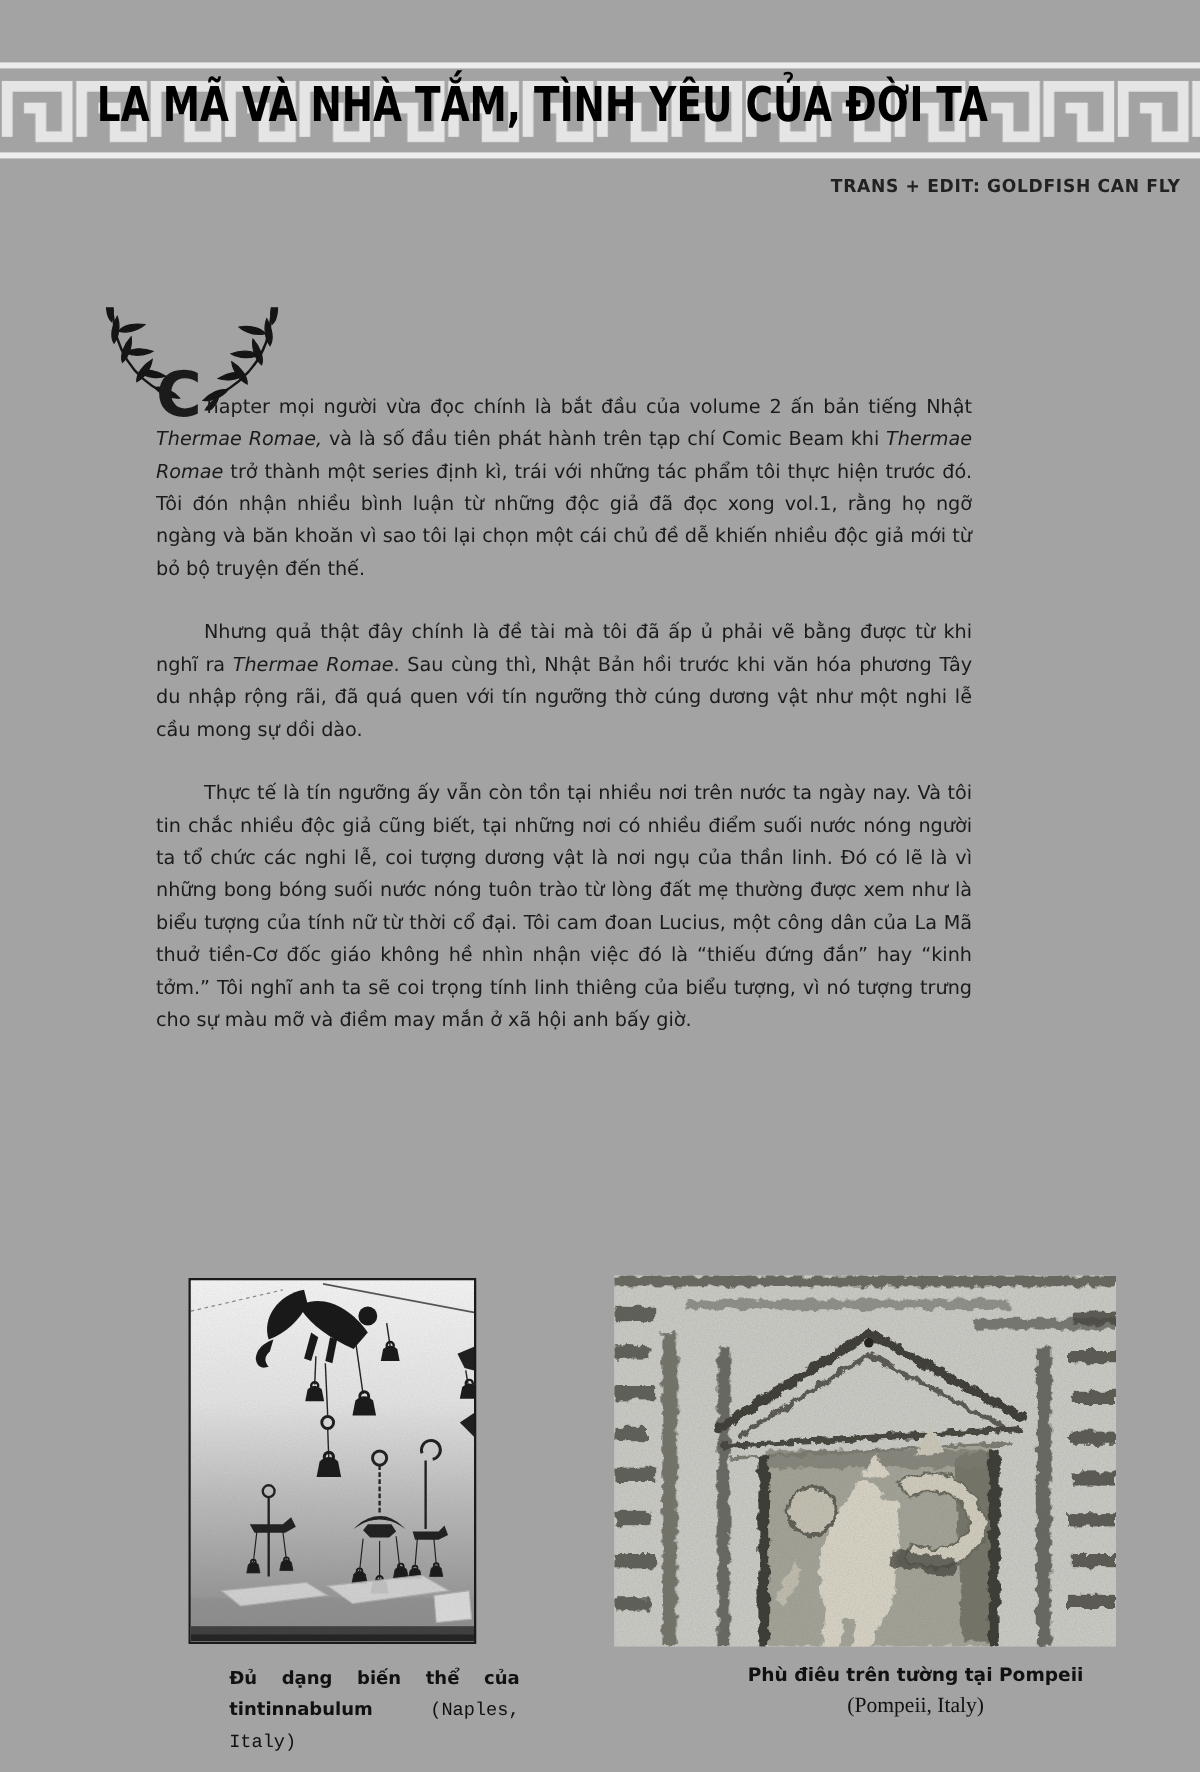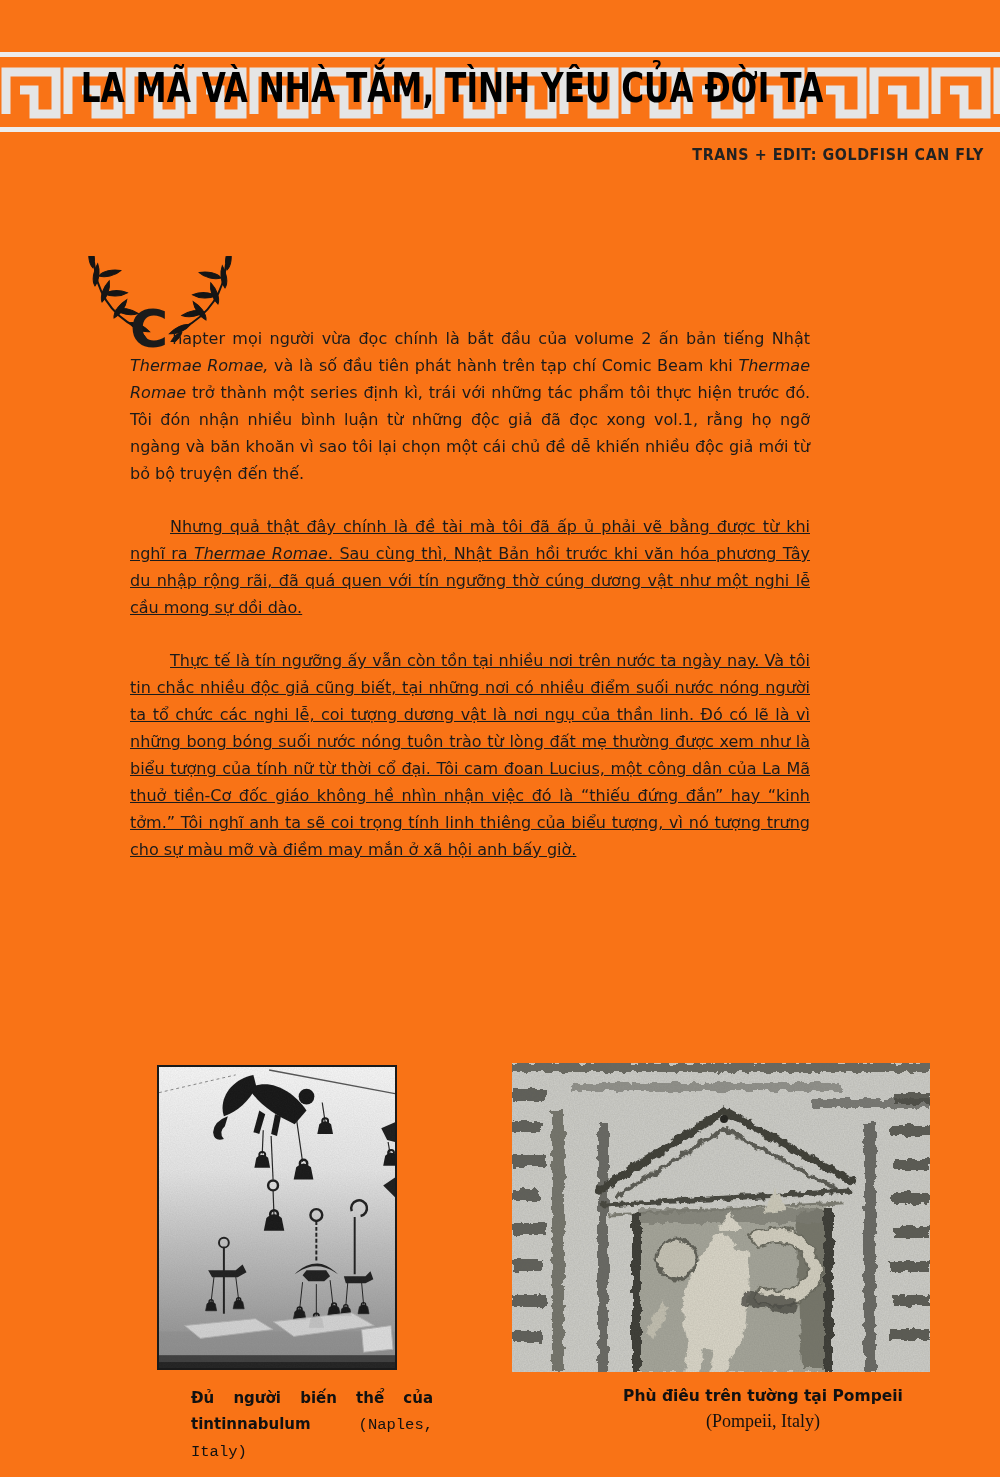--- a/index.html
+++ b/index.html
@@ -1,36 +1,36 @@
 <!DOCTYPE html>
 <html><head>
 <meta charset="utf-8">
 <style>
   html,body{margin:0;padding:0;background:#ffffff;}
-  .page{position:relative;width:1000px;height:1477px;background:#f97316;overflow:hidden;
+  .page{position:relative;width:1000px;height:1477px;background:#a3a3a3;overflow:hidden;
         color:#1b1b1b;font-family:"DejaVu Sans","Liberation Sans",sans-serif;}
 
   
   .band{position:absolute;left:0;top:50px;width:1000px;height:84px;}
 
   
   .title{position:absolute;left:0;top:66px;width:1000px;margin:0;text-align:center;
          font-size:40px;line-height:44px;font-weight:700;color:#000;white-space:nowrap;
          transform:translateX(-48px) scaleX(0.78);transform-origin:center;}
   .credit{position:absolute;top:146px;right:16px;font-size:15px;font-weight:700;
           letter-spacing:.6px;color:#222;transform:scaleX(.95);transform-origin:right center;}
 
   
   .laurel{position:absolute;left:80px;top:256px;}
 
   
   .article{position:absolute;left:130px;top:325px;width:680px;
            font-size:16px;line-height:27px;text-align:justify;}
   .article p{margin:0 0 26px 0;}
-  .article p.indented{text-indent:40px;text-decoration:underline;}
+  .article p.indented{text-indent:40px;}
   .dropcap{font-size:52px;font-weight:700;line-height:0;position:relative;top:3px;
            margin-right:3px;letter-spacing:1px;}
 
   
   figure{margin:0;padding:0;}
   .fig-left{position:absolute;left:157px;top:1065px;width:260px;}
   .fig-left .photo{width:240px;height:305px;border:2px solid #1a1a1a;box-sizing:border-box;background:#eee;}
   .fig-left figcaption{margin:15px 0 0 34px;width:242px;text-align:justify;
                        font-weight:700;font-size:15px;line-height:26px;color:#111;}
   .fig-right{position:absolute;left:512px;top:1063px;width:502px;text-align:center;}
@@ -187,21 +187,21 @@
         <g fill="#dcdcdc" opacity="0.88" stroke="#b5b5b5" stroke-width="1">
           <path d="M26 262 l72 -7 18 11 -74 9 z"></path>
           <path d="M116 258 l80 -9 23 13 -82 11 z"></path>
           <path d="M206 266 l30 -4 2 24 -30 3 z" fill="#e8e8e8"></path>
         </g>
         <rect x="0" y="292" width="240" height="8" fill="#3f3f3f"></rect>
         <rect x="0" y="299" width="240" height="6" fill="#222222"></rect>
         <rect width="240" height="305" filter="url(#gr1)" opacity="0.2"></rect>
       </svg>
     </div>
-    <figcaption><b>Đủ người biến thể của tintinnabulum</b> <span class="cap-serif">(Naples, Italy)</span></figcaption>
+    <figcaption><b>Đủ dạng biến thể của tintinnabulum</b> <span class="cap-serif">(Naples, Italy)</span></figcaption>
   </figure>
 
   <figure class="fig-right">
     <div class="photo">
       <svg width="418" height="309" viewBox="0 0 418 309" preserveAspectRatio="none">
         <defs>
           <filter id="rough2" x="-8%" y="-8%" width="116%" height="116%">
             <feTurbulence type="fractalNoise" baseFrequency="0.12" numOctaves="3" seed="5" result="t"></feTurbulence>
             <feDisplacementMap in="SourceGraphic" in2="t" scale="8" xChannelSelector="R" yChannelSelector="G"></feDisplacementMap>
           </filter>

